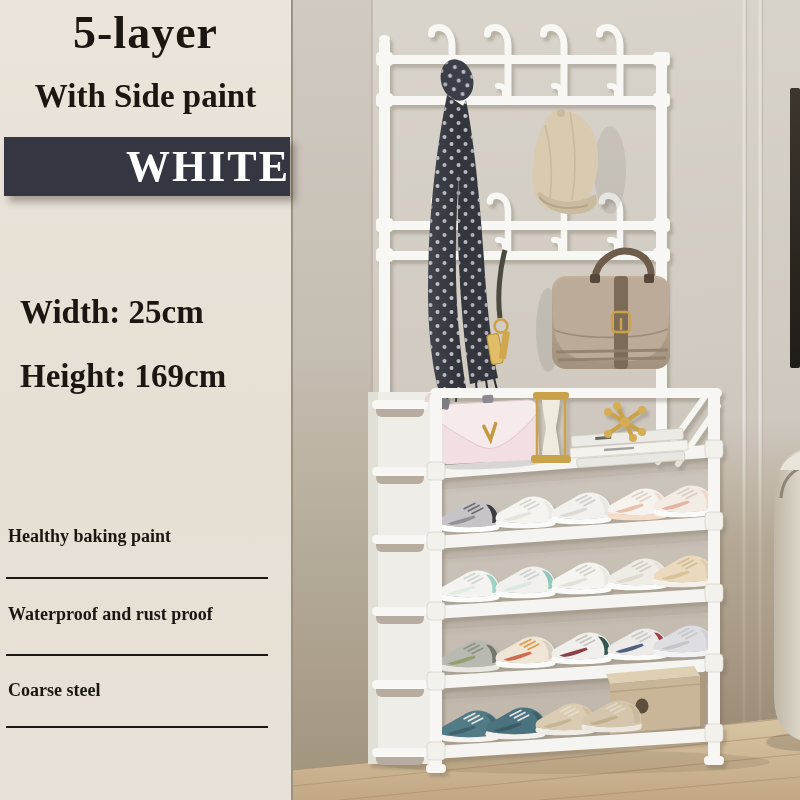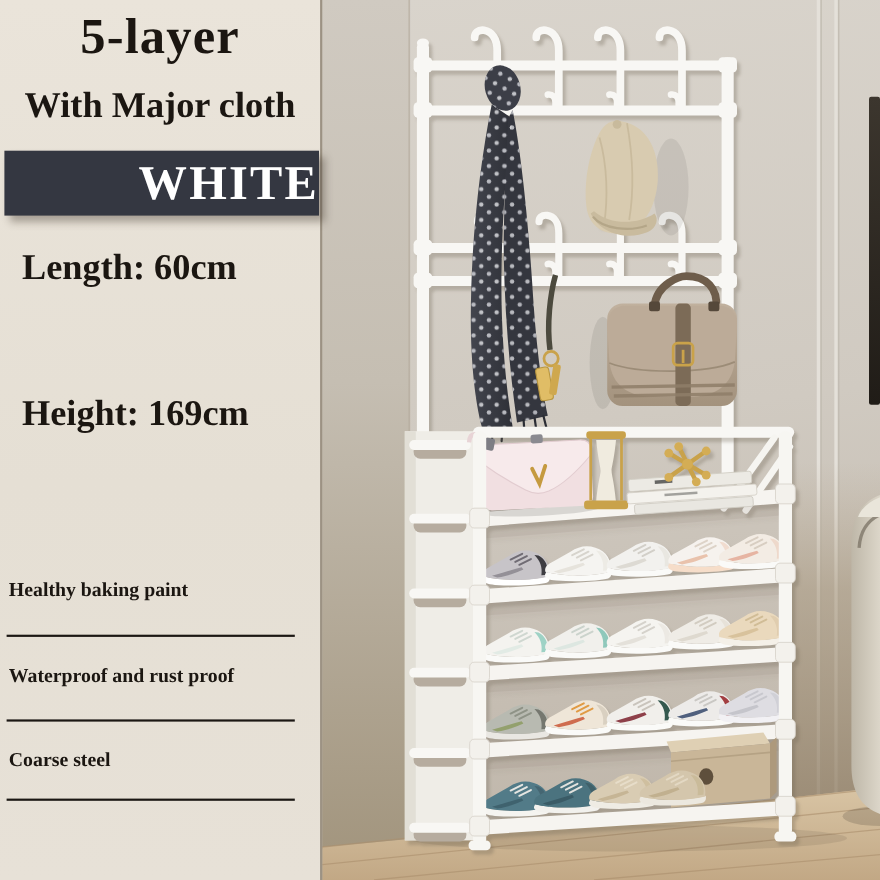--- a/index.html
+++ b/index.html
@@ -350,23 +350,23 @@
         <rect x="705" y="724" width="18" height="18" rx="4"></rect>
       </g>
       <rect x="426" y="764" width="20" height="9" rx="4"></rect>
           <rect x="704" y="756" width="20" height="9" rx="4"></rect>
     </g>
   </g>
 </svg>
 
   <aside class="panel">
     <div class="title1">5-layer</div>
-    <div class="title2">With Major cloth</div>
+    <div class="title2">With Side paint</div>
     <div class="banner banner-color">WHITE</div>
-    <div class="spec spec1">Length: 60cm</div>
+    <div class="spec spec2">Width: 25cm</div>
     <div class="spec spec3">Height: 169cm</div>
     <div class="feature f1">Healthy baking paint</div>
     <div class="rule r1"></div>
     <div class="feature f2">Waterproof and rust proof</div>
     <div class="rule r2"></div>
     <div class="feature f3">Coarse steel</div>
     <div class="rule r3"></div>
   </aside>
 
 </div>

